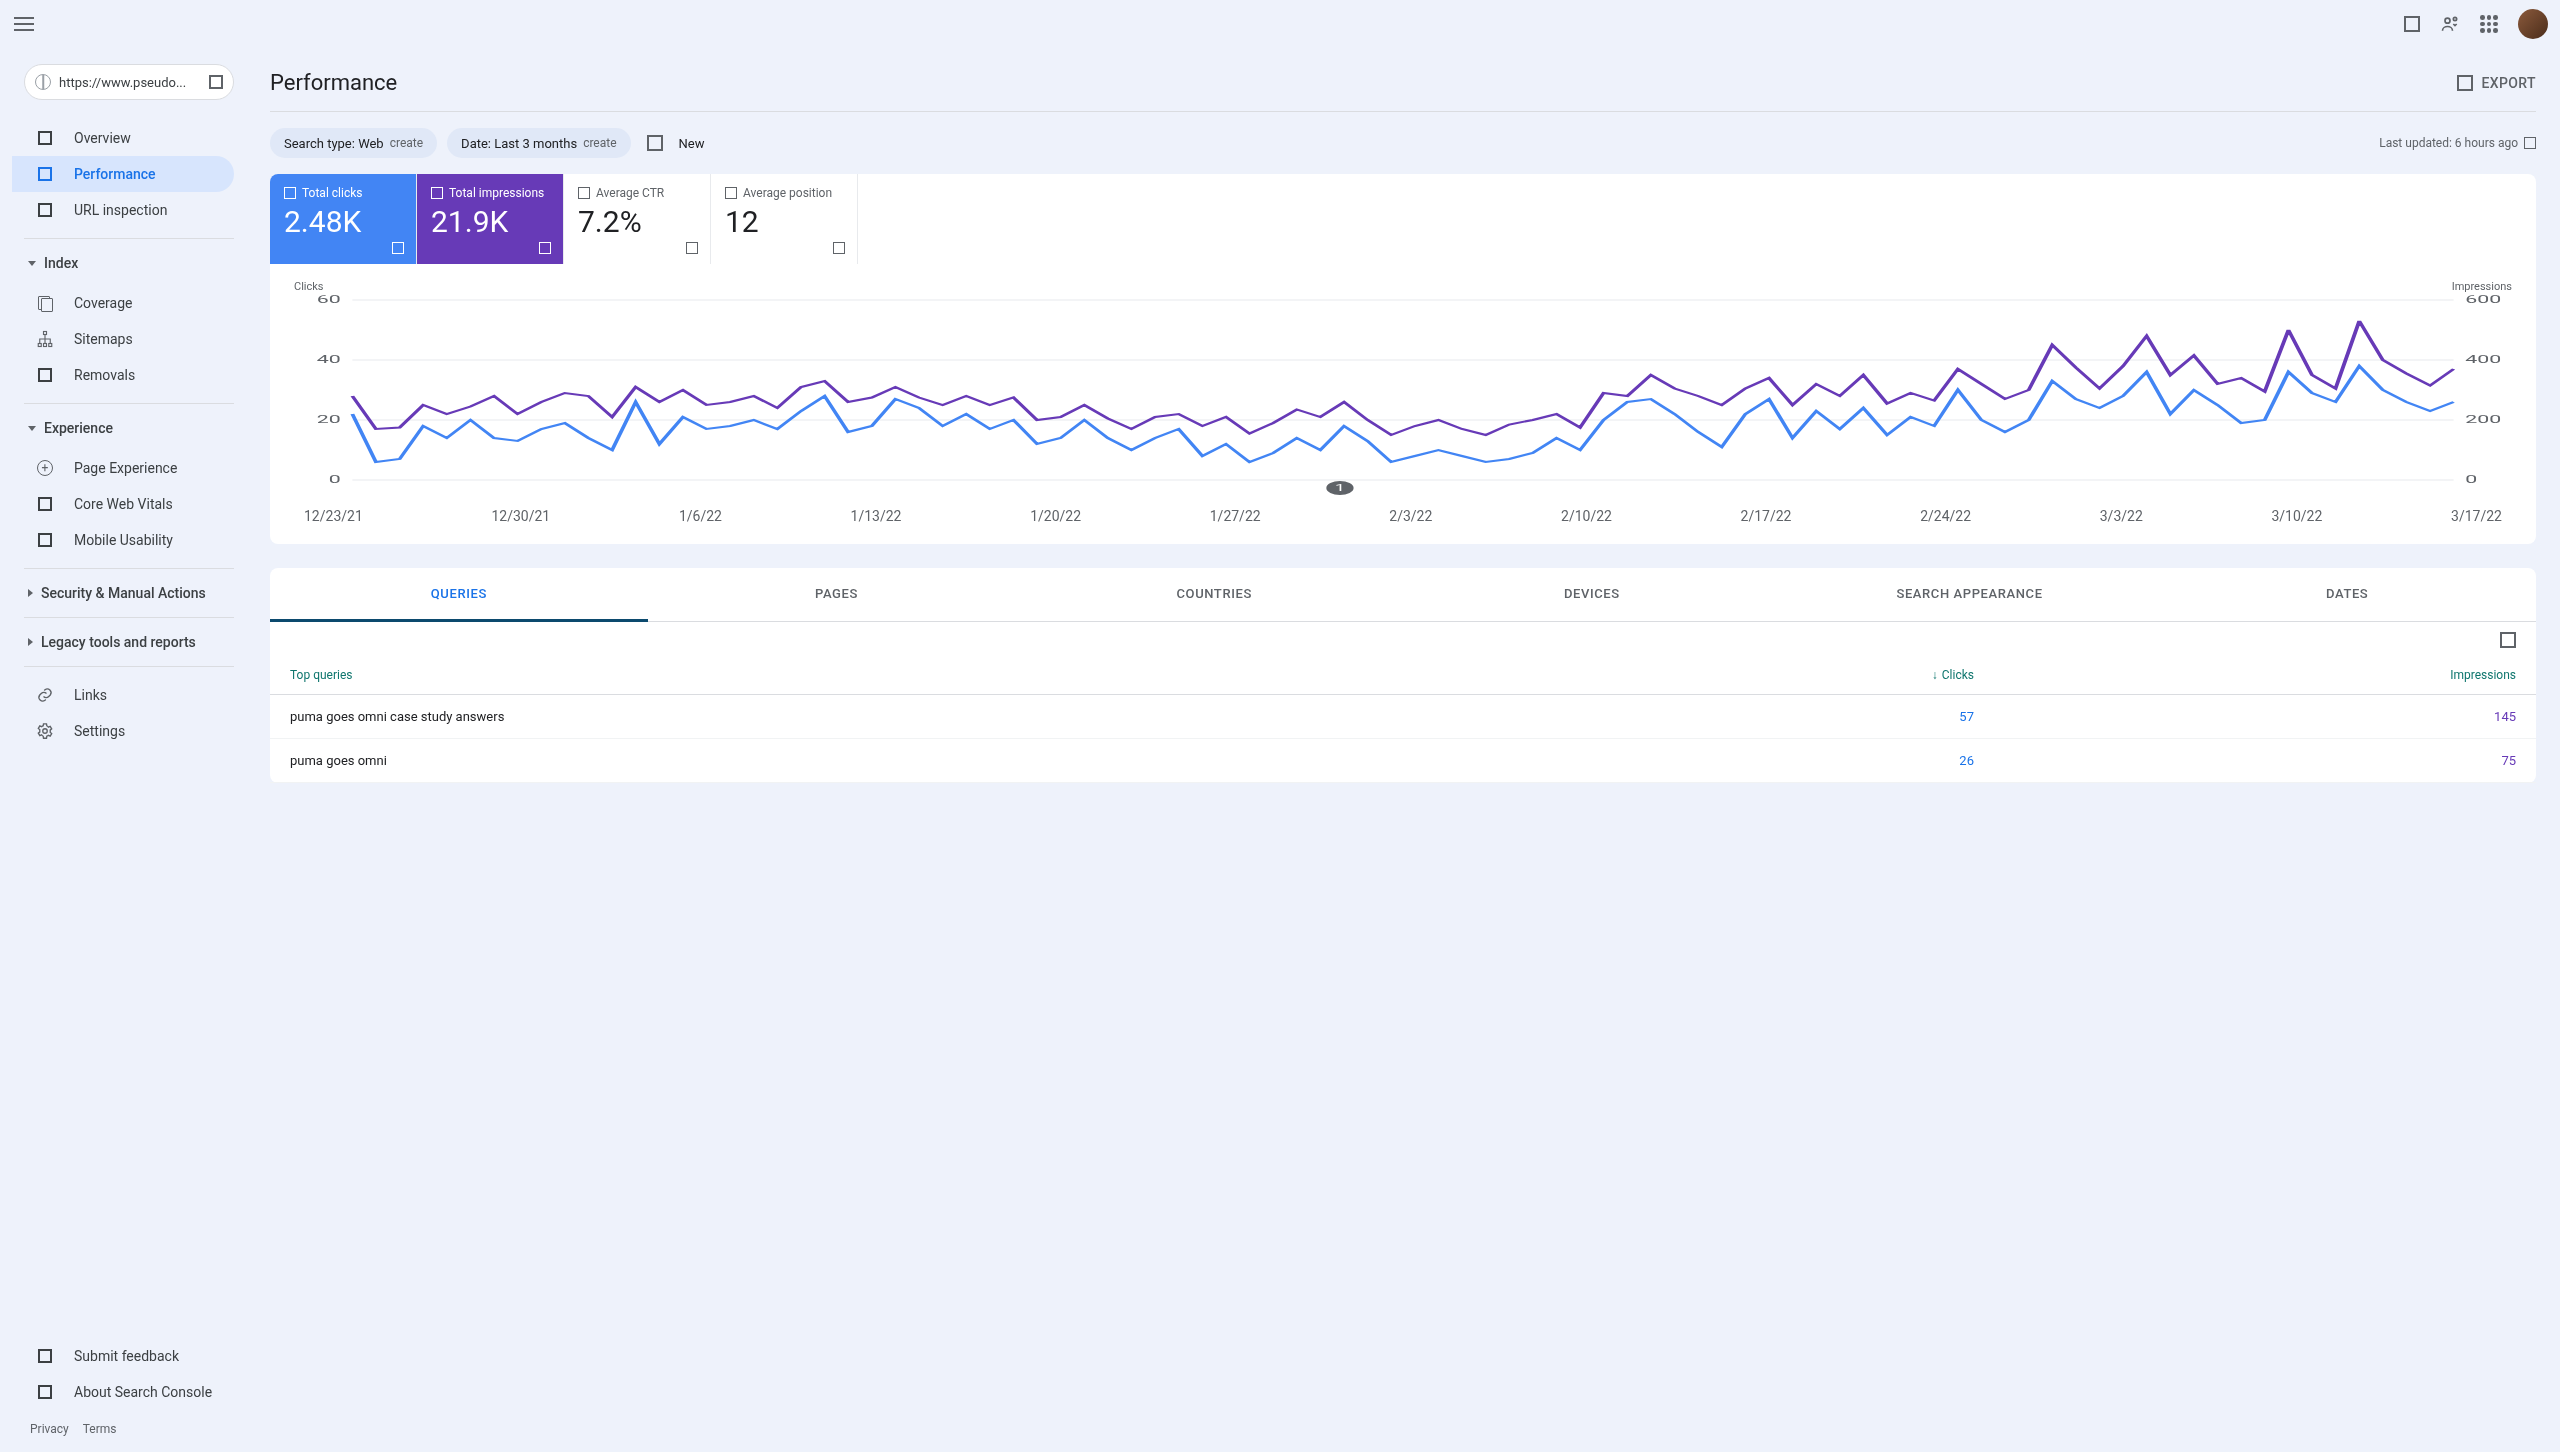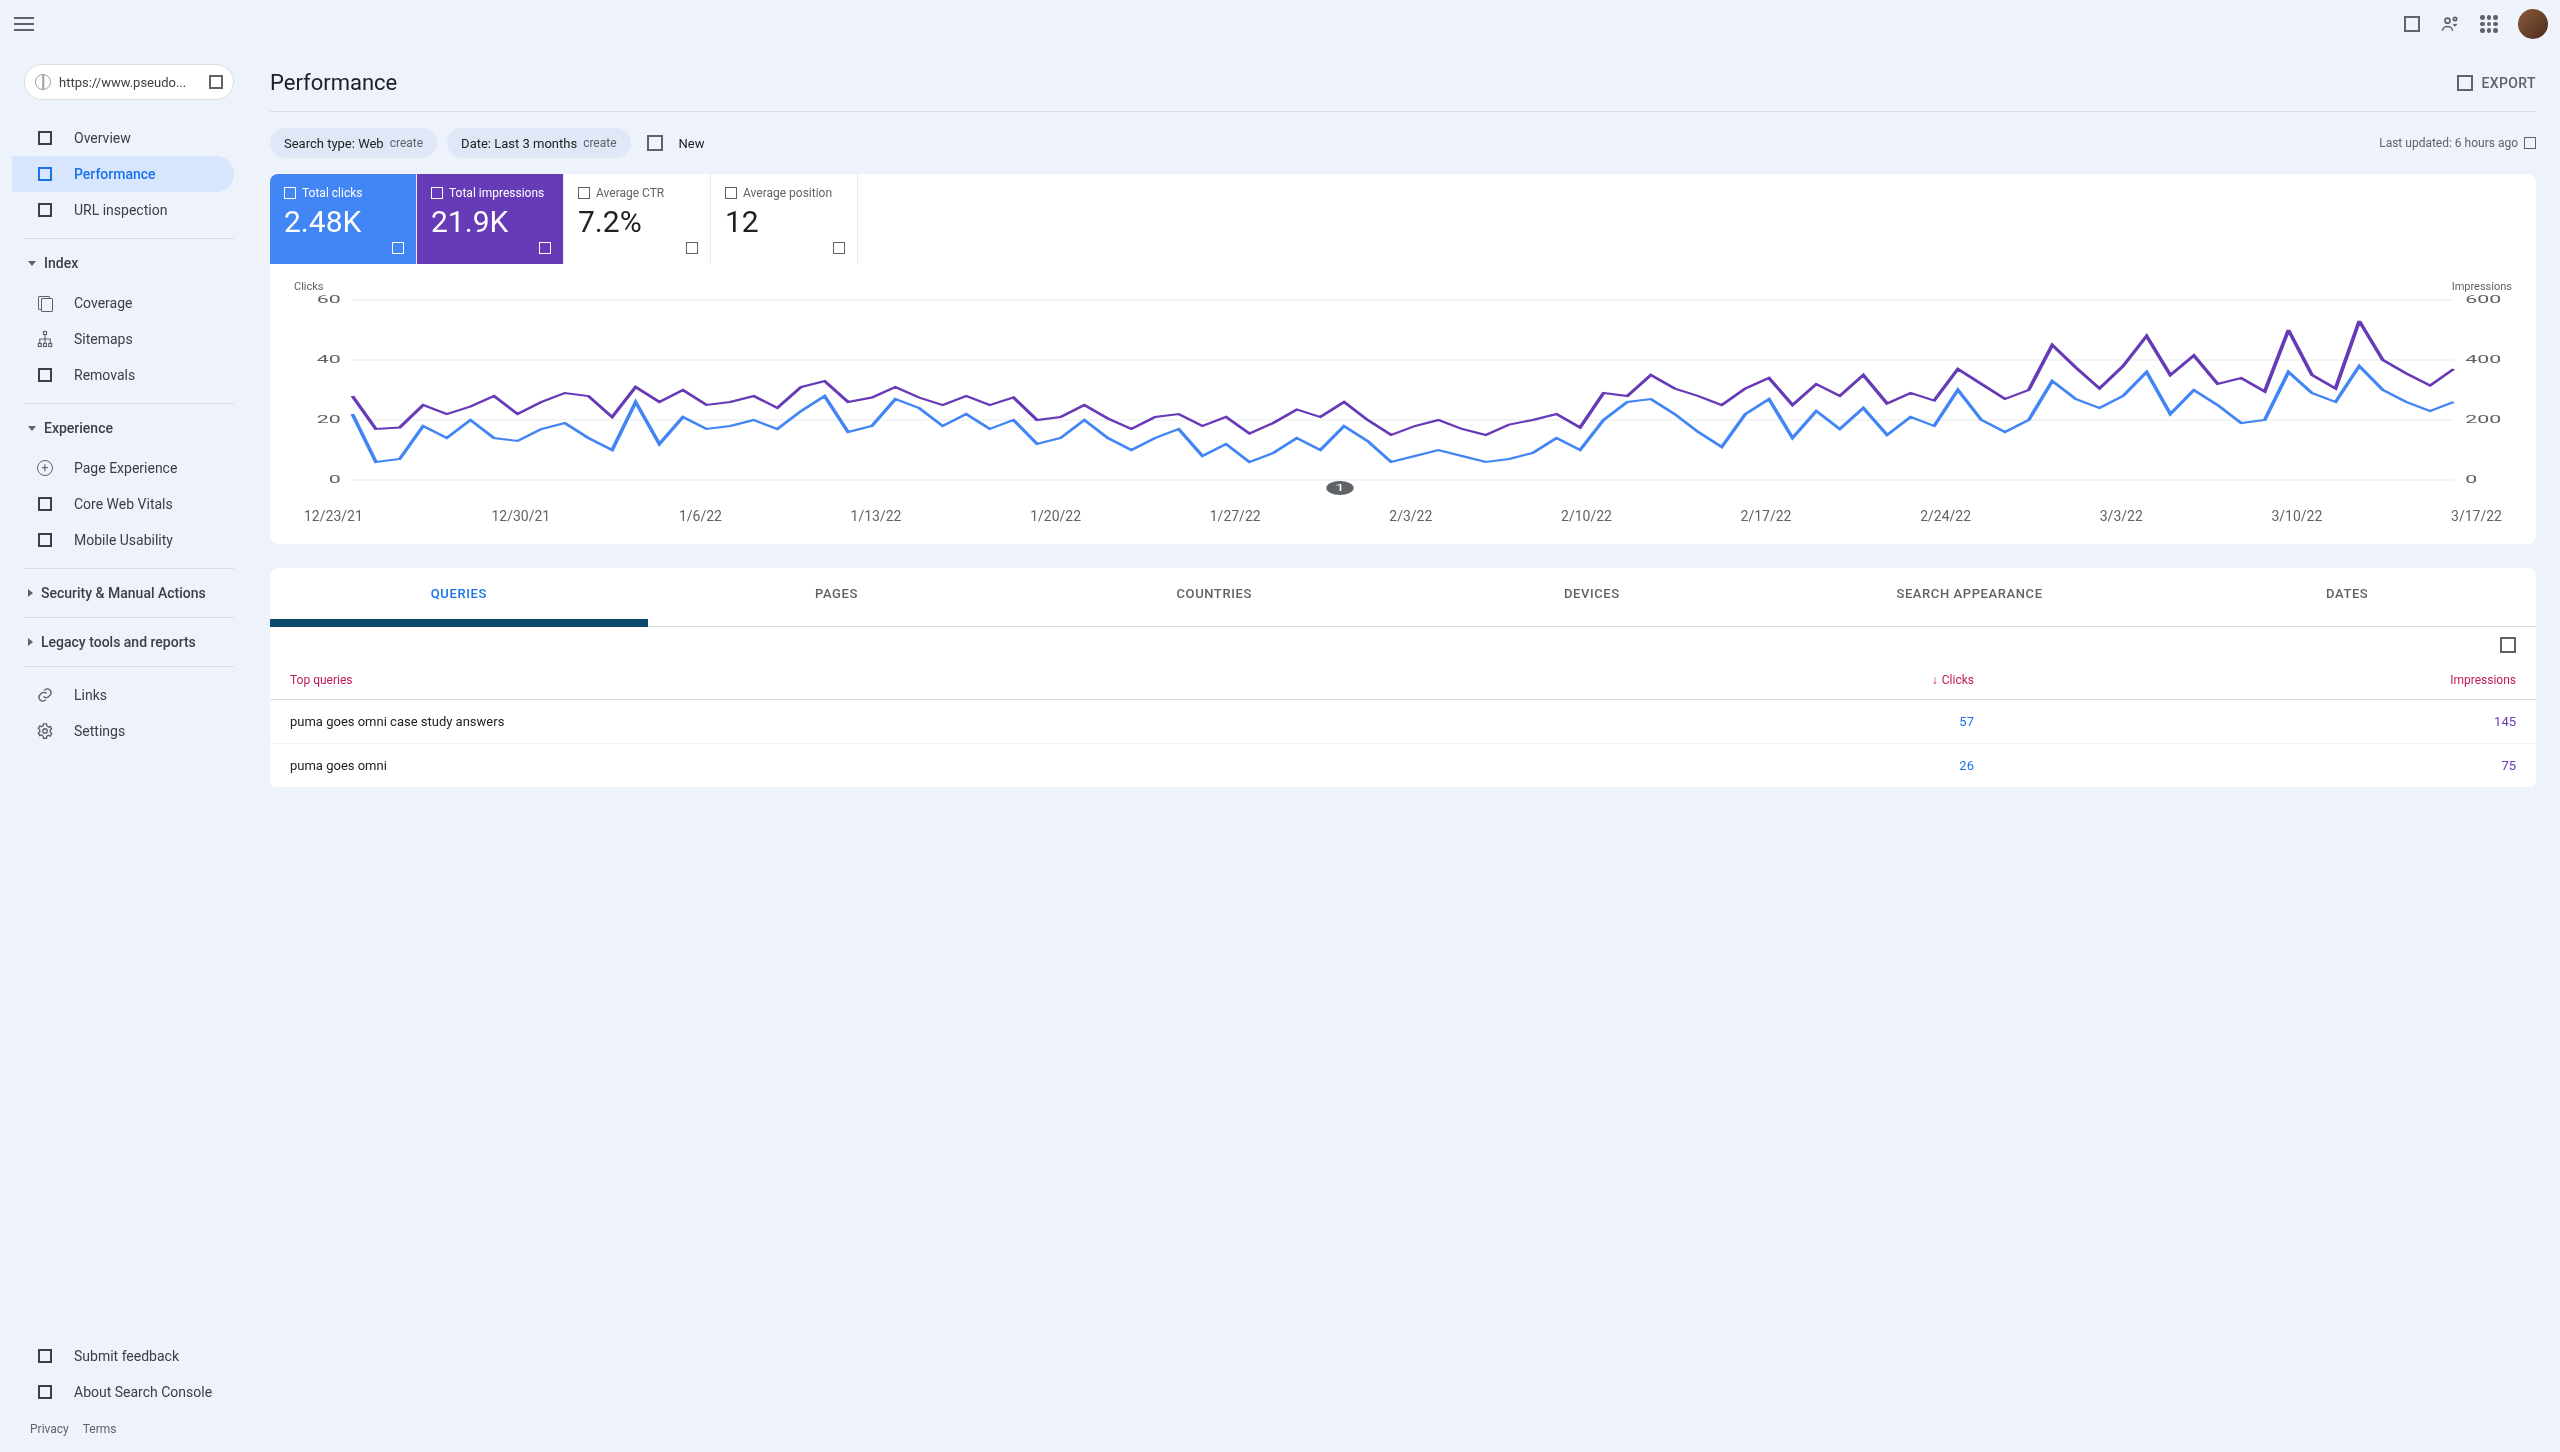--- a/index.html
+++ b/index.html
@@ -78,26 +78,26 @@
 .chart-svg .grid { stroke: #e8eaed; stroke-width: 1; }
 .chart-svg .series-clicks { fill: none; stroke: #4285f4; stroke-width: 2; }
 .chart-svg .series-imp { fill: none; stroke: #673ab7; stroke-width: 2; }
 .chart-marker { fill: #5f6368; }
 .chart-x-labels { display: flex; justify-content: space-between; font-size: 14px; color: #5f6368; margin-top: 10px; padding: 0 10px; }
 
 
 .table-card { background: #fff; border-radius: 8px; margin-top: 24px; }
 .tabs { display: flex; border-bottom: 1px solid #dadce0; }
 .tab { flex: 1; text-align: center; padding: 18px 0; font-size: 13px; font-weight: 500; letter-spacing: 0.6px; color: #5f6368; cursor: pointer; }
-.tab.active { color: #1a73e8; border-bottom: 8px solid #0c4a6e; margin-bottom: -1px; }
+.tab.active { color: #1a73e8; border-bottom: 3px solid #0c4a6e; margin-bottom: -1px; }
 .table-tools { display: flex; justify-content: flex-end; padding: 10px 20px 8px; }
 .tool-box { width: 16px; height: 16px; border: 2px solid #5f6368; cursor: pointer; }
 
 .data-table { width: 100%; border-collapse: collapse; }
-.data-table th { text-align: left; font-size: 12px; font-weight: 400; color: #be185d; padding: 12px 20px; border-bottom: 1px solid #dadce0; }
+.data-table th { text-align: left; font-size: 12px; font-weight: 400; color: #0f766e; padding: 12px 20px; border-bottom: 1px solid #dadce0; }
 .data-table th.num { text-align: right; }
 .data-table td { padding: 14px 20px; font-size: 13px; border-bottom: 1px solid #f1f3f4; }
 .data-table td.num { text-align: right; }
 .clicks-val { color: #1a73e8; }
 .imp-val { color: #673ab7; }
 .sort-arrow { display: inline-block; margin-right: 4px; font-size: 12px; }
 </style>
 </head>
 <body>
 

